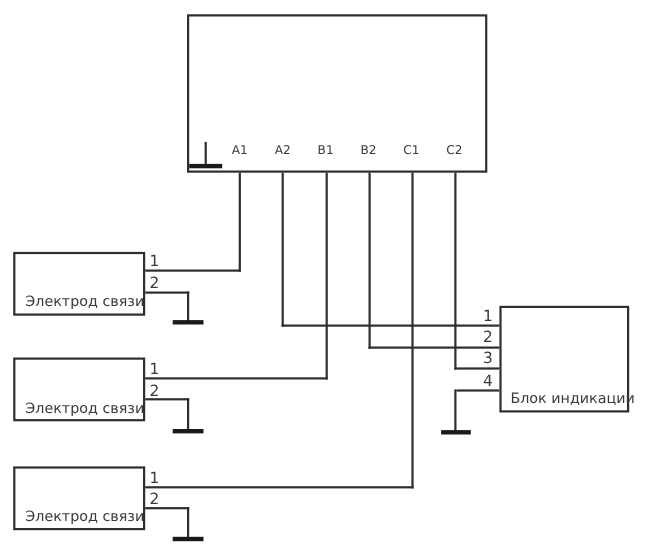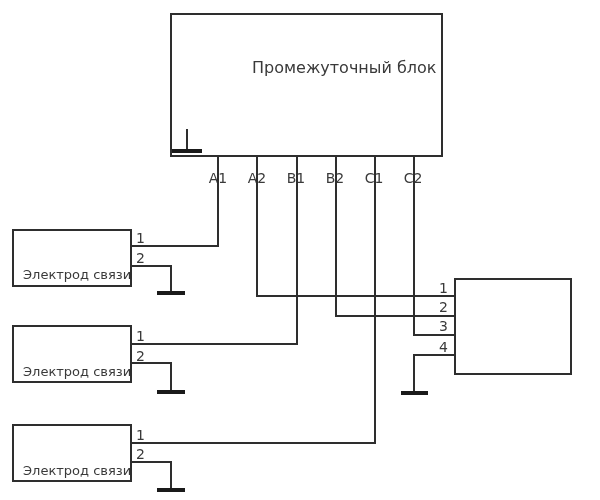--- a/index.html
+++ b/index.html
@@ -22,42 +22,41 @@
     position: absolute;
     background: #2e2e2e;
   }
   .lbl {
     position: absolute;
     white-space: nowrap;
     color: #3a3a3a;
     line-height: 1.15;
   }
   .title { font-size: 16px; }
-  .term { font-size: 14px; transform: translateX(-50%); margin-top: 39px; }
+  .term { font-size: 11px; transform: translateX(-50%); }
   .pin  { font-size: 14px; }
   .pin-right { width: 18px; text-align: right; }
   .blocklbl { font-size: 13px; }
   .gnd { position: absolute; }
   .gnd .stem { position: absolute; width: 2px; background: #2e2e2e; }
   .gnd .bar  { position: absolute; height: 4px; background: #1a1a1a; }
 </style>
 </head>
 <body>
 
 <div id="canvas">
 
   <div class="box" style="left:170px; top:13px; width:273px; height:144px;"></div>
 
   <div class="box" style="left:12px; top:229px; width:120px; height:58px;"></div>
   <div class="box" style="left:12px; top:325px; width:120px; height:58px;"></div>
   <div class="box" style="left:12px; top:424px; width:120px; height:58px;"></div>
 
   <div class="box" style="left:454px; top:278px; width:118px; height:97px;"></div>
 
-  <div class="lbl title" style="left:252px; top:59px;">Промежуточный блок</div>
 
   <div class="gnd" style="left:172px; top:129px; width:30px; height:24px;">
     <div class="stem" style="left:14px; top:0; height:20px;"></div>
     <div class="bar" style="left:0;    top:20px; width:30px;"></div>
   </div>
 
   <div class="lbl term" style="left:218px; top:131px;">A1</div>
   <div class="lbl term" style="left:257px; top:131px;">A2</div>
   <div class="lbl term" style="left:296px; top:131px;">B1</div>
   <div class="lbl term" style="left:335px; top:131px;">B2</div>
@@ -104,18 +103,19 @@
   <div class="lbl pin" style="left:136px; top:250px;">2</div>
 
   <div class="lbl blocklbl" style="left:23px; top:365px;">Электрод связи</div>
   <div class="lbl pin" style="left:136px; top:328px;">1</div>
   <div class="lbl pin" style="left:136px; top:348px;">2</div>
 
   <div class="lbl blocklbl" style="left:23px; top:464px;">Электрод связи</div>
   <div class="lbl pin" style="left:136px; top:427px;">1</div>
   <div class="lbl pin" style="left:136px; top:446px;">2</div>
 
+  <div class="lbl blocklbl" style="left:464px; top:356px;">Блок индикации</div>
   <div class="lbl pin pin-right" style="left:430px; top:280px;">1</div>
   <div class="lbl pin pin-right" style="left:430px; top:299px;">2</div>
   <div class="lbl pin pin-right" style="left:430px; top:318px;">3</div>
   <div class="lbl pin pin-right" style="left:430px; top:339px;">4</div>
 
 </div>
 
 </body></html>

